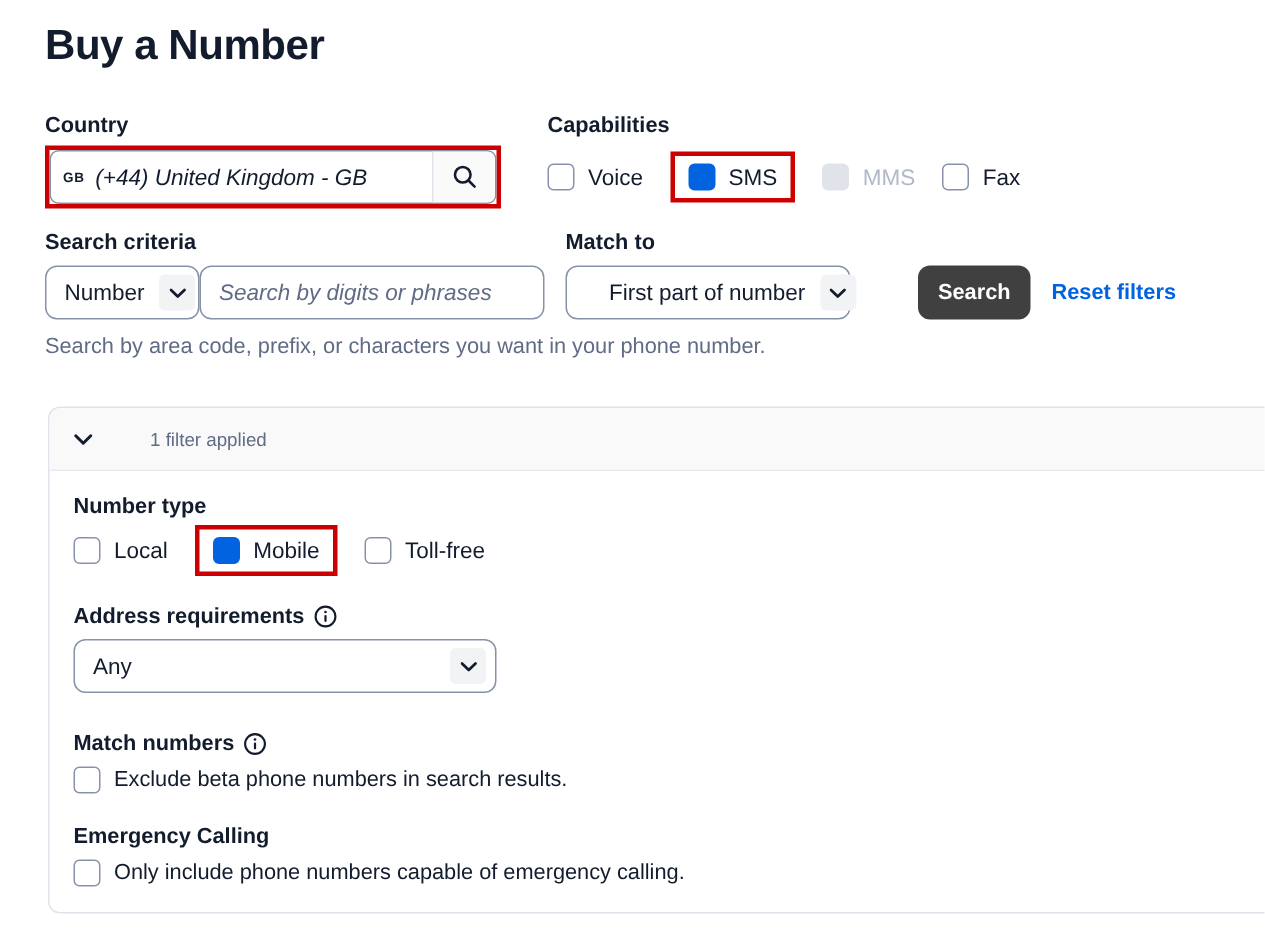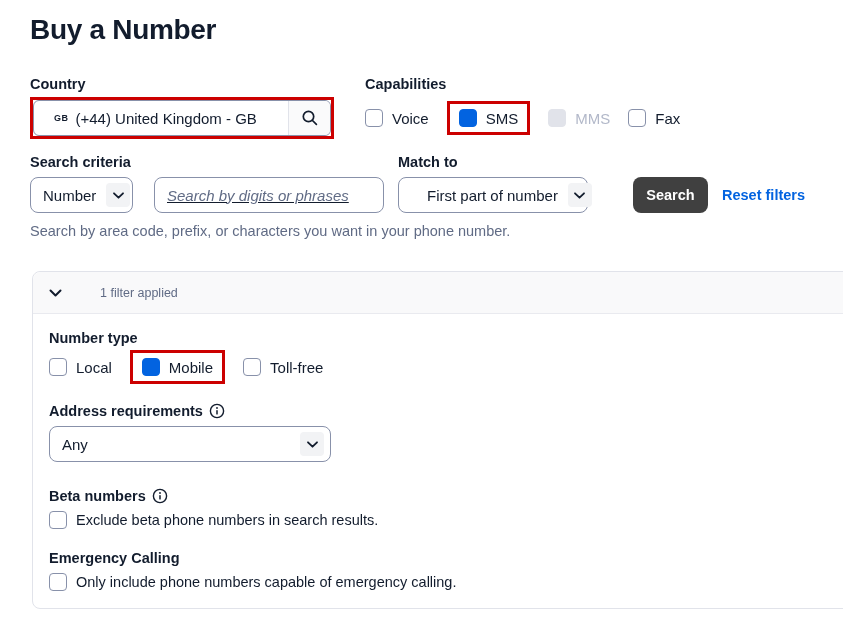--- a/index.html
+++ b/index.html
@@ -14,43 +14,43 @@
   h1.page-title { font-size:28px; font-weight:700; margin:0 0 30px 0; letter-spacing:-0.3px; color:#121C2D; }
 
   .field-label { font-size:14.5px; font-weight:700; color:#121C2D; margin-bottom:5px; display:flex; align-items:center; gap:6px; }
 
   .top-row { display:flex; }
   .col-country { width:335px; }
 
   .hl { border:3px solid #CC0000; }
   .country-hl { display:inline-flex; }
   .country-input { display:flex; align-items:center; width:298px; height:36px; border:1px solid #8891AA; border-radius:6px; background:#fff; overflow:hidden; }
-  .flag-code { font-size:9px; font-weight:700; letter-spacing:.5px; margin-left:20px; color:#121C2D; }
-  .country-value { font-size:15px; margin-left:7px; flex:1; white-space:nowrap; }
+  .flag-code { font-size:9px; font-weight:700; letter-spacing:.5px; margin-left:8px; color:#121C2D; }
+  .country-value { font-size:15px; margin-left:7px; flex:1; white-space:nowrap;font-style:italic; }
   .search-iconbox { width:42px; align-self:stretch; border-left:1px solid #E1E3EA; background:#FAFAFB; display:flex; align-items:center; justify-content:center; cursor:pointer; }
 
   .cap-row { display:flex; align-items:center; height:42px; }
   .cb-item { display:flex; align-items:center; }
   .cb-gap { margin-left:18px; }
   .cb { width:18px; height:18px; border:1px solid #8891AA; border-radius:4px; background:#fff; flex:none; }
   .cb.checked { background:#0263E0; border-color:#0263E0; }
   .cb.disabled { background:#E1E3EA; border-color:#E1E3EA; }
   .cb-label { margin-left:9px; font-size:15px; font-weight:500; color:#121C2D; }
   .cb-item.disabled .cb-label { color:#B2B8C9; }
   .cb-hl { display:inline-flex; align-items:flex-start; padding:5px 9px; }
 
   .criteria-row { display:flex; margin-top:15px; }
   .controls { display:flex; margin-top:7px; }
   .select { height:36px; border:1px solid #8891AA; border-radius:8px; display:flex; align-items:center; padding:0 6px 0 12px; background:#fff; cursor:pointer; }
   .sel-text { font-size:15px; color:#121C2D; margin-right:10px; white-space:nowrap; }
   .chev-box { width:24px; height:24px; border-radius:4px; background:#F2F3F5; display:flex; align-items:center; justify-content:center; margin-left:auto; flex:none; }
   .sel-number { width:103px; }
   .sel-match { width:190px;padding-left:28px; }
   .sel-any { width:282px; }
-  .text-input { width:230px; height:36px; border:1px solid #8891AA; border-radius:8px; padding:0 12px; font-size:15px; margin-left:21px; font-family:"Liberation Sans",sans-serif; color:#121C2D; outline:none;text-decoration:underline; }
+  .text-input { width:230px; height:36px; border:1px solid #8891AA; border-radius:8px; padding:0 12px; font-size:15px; margin-left:0; font-family:"Liberation Sans",sans-serif; color:#121C2D; outline:none; }
   .text-input::placeholder { font-style:italic; color:#606B85; opacity:1; }
   .group-match { margin-left:14px; }
   .actions { display:flex; align-items:center; margin-left:45px; align-self:flex-end; height:36px; }
   .btn-search { width:75px; height:36px; border:none; border-radius:8px; background:#404040; color:#fff; font-weight:700; font-size:14.5px; font-family:"Liberation Sans",sans-serif; cursor:pointer; }
   .link-reset { margin-left:14px; color:#0263E0; font-weight:700; font-size:14.5px; text-decoration:none; cursor:pointer; }
   .help-text { margin-top:10px; color:#606B85; font-size:14.5px; }
 
   .adv-panel { margin:32px 0 0 2px; width:858px; border:1px solid #E1E3EA; border-radius:8px; background:#fff; }
   .adv-header { height:42px; background:#F9F9FA; border-bottom:1px solid #E9EAEF; display:flex; align-items:center; padding:0 16px; border-radius:8px 8px 0 0; cursor:pointer; }
   .adv-title { font-size:16px; font-weight:700; color:#121C2D; margin-left:10px; }
@@ -207,21 +207,21 @@
               <svg width="11" height="7" viewBox="0 0 11 7" fill="none">
                   <path d="M1 1.3L5.5 5.7L10 1.3" stroke="#121C2D" stroke-width="1.8" stroke-linecap="round" stroke-linejoin="round"></path>
                 </svg>
             </span>
           </div>
         </div>
       </div>
 
       <div class="section mt-26">
         <div class="section-label">
-          <span>Beta numbers</span>
+          <span>Match numbers</span>
           <span>
             <svg width="16" height="16" viewBox="0 0 16 16" fill="none">
               <circle cx="8" cy="8" r="6.6" stroke="#121C2D" stroke-width="1.4"></circle>
               <circle cx="8" cy="5" r="0.9" fill="#121C2D"></circle>
               <rect x="7.25" y="7" width="1.5" height="4.6" rx="0.7" fill="#121C2D"></rect>
             </svg>
           </span>
         </div>
         <div class="cb-sentence">
           <span class="cb"></span>

